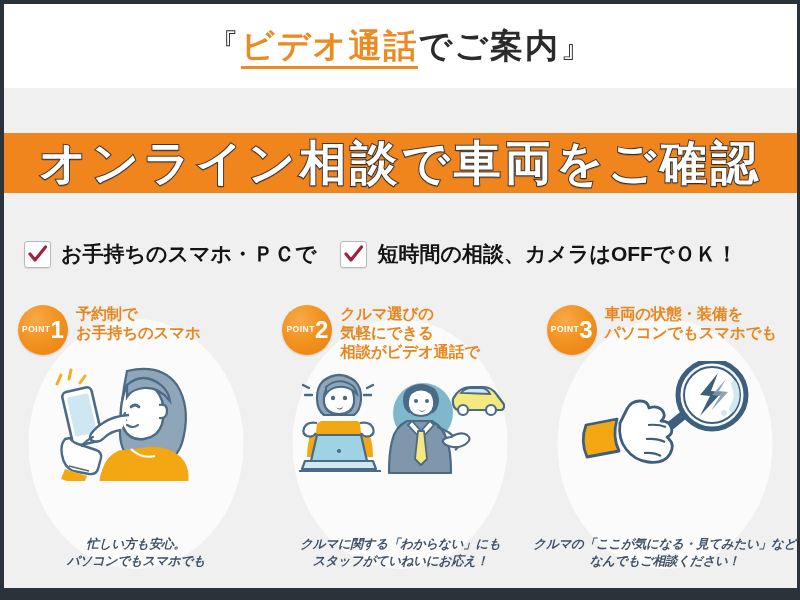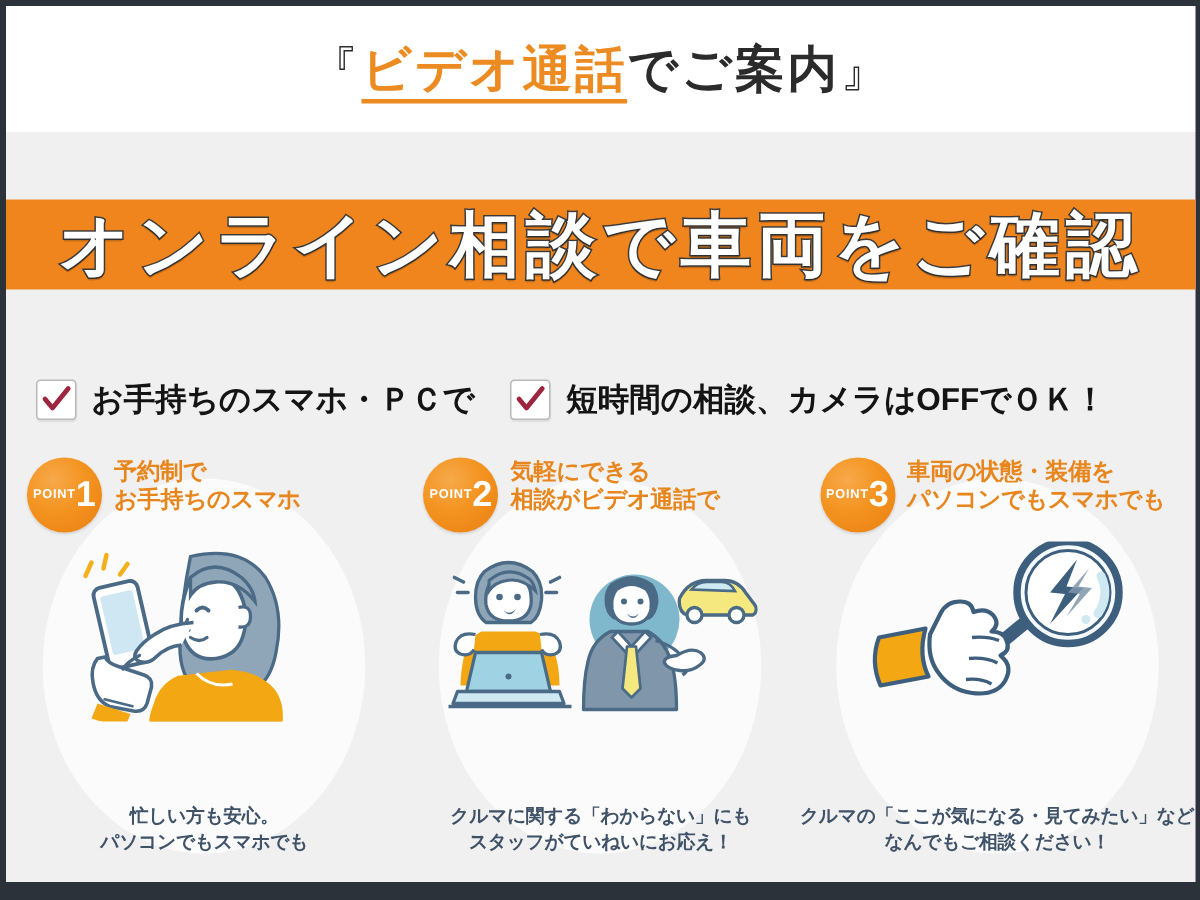--- a/index.html
+++ b/index.html
@@ -92,21 +92,21 @@
     white-space: nowrap;
     color: #ffffff;
     -webkit-text-stroke: 2px #3a3a3a;
     paint-order: stroke fill;
     text-shadow: 0 2px 0 rgba(0,0,0,0.18);
   }
 
   
   .check-row {
     position: absolute;
-    top: 164px; left: 0;
+    top: 152px; left: 0;
     width: 793px;
     display: flex;
     align-items: flex-start;
     padding-left: 20px;
     gap: 18px;
   }
   .check-item {
     display: flex;
     align-items: center;
     gap: 10px;
@@ -203,21 +203,21 @@
     position: absolute;
     bottom: 2px; left: 0;
     width: 100%;
     text-align: center;
     font-size: 12.5px;
     font-weight: 700;
     color: #3f5268;
     line-height: 1.42;
     letter-spacing: -0.2px;
   }
-  .point-caption .l { display: block; white-space: nowrap; }
+  .point-caption .l { display: block; white-space: nowrap; font-style: italic; }
 </style>
 </head>
 <body>
 
 <div id="root">
 
   <div class="edge-top"></div>
   <div class="edge-left"></div>
   <div class="edge-right"></div>
   <div class="edge-bottom"></div>
@@ -317,20 +317,21 @@
 
       <div class="point-col">
         <div class="point-ellipse"></div>
 
         <div class="point-head">
           <div class="badge">
             <div class="badge-word">POINT</div>
             <div class="badge-num">2</div>
           </div>
           <div class="point-title">
+            <span class="l">クルマ選びの</span>
             <span class="l">気軽にできる</span>
             <span class="l">相談がビデオ通話で</span>
           </div>
         </div>
 
         <div class="illus" style="top:62px;">
           <svg width="210" height="116" viewBox="0 0 210 116">
 
             <g stroke="#4a6a86" stroke-width="2.4" stroke-linecap="round">
               <line x1="8" y1="20" x2="14" y2="23"></line>

